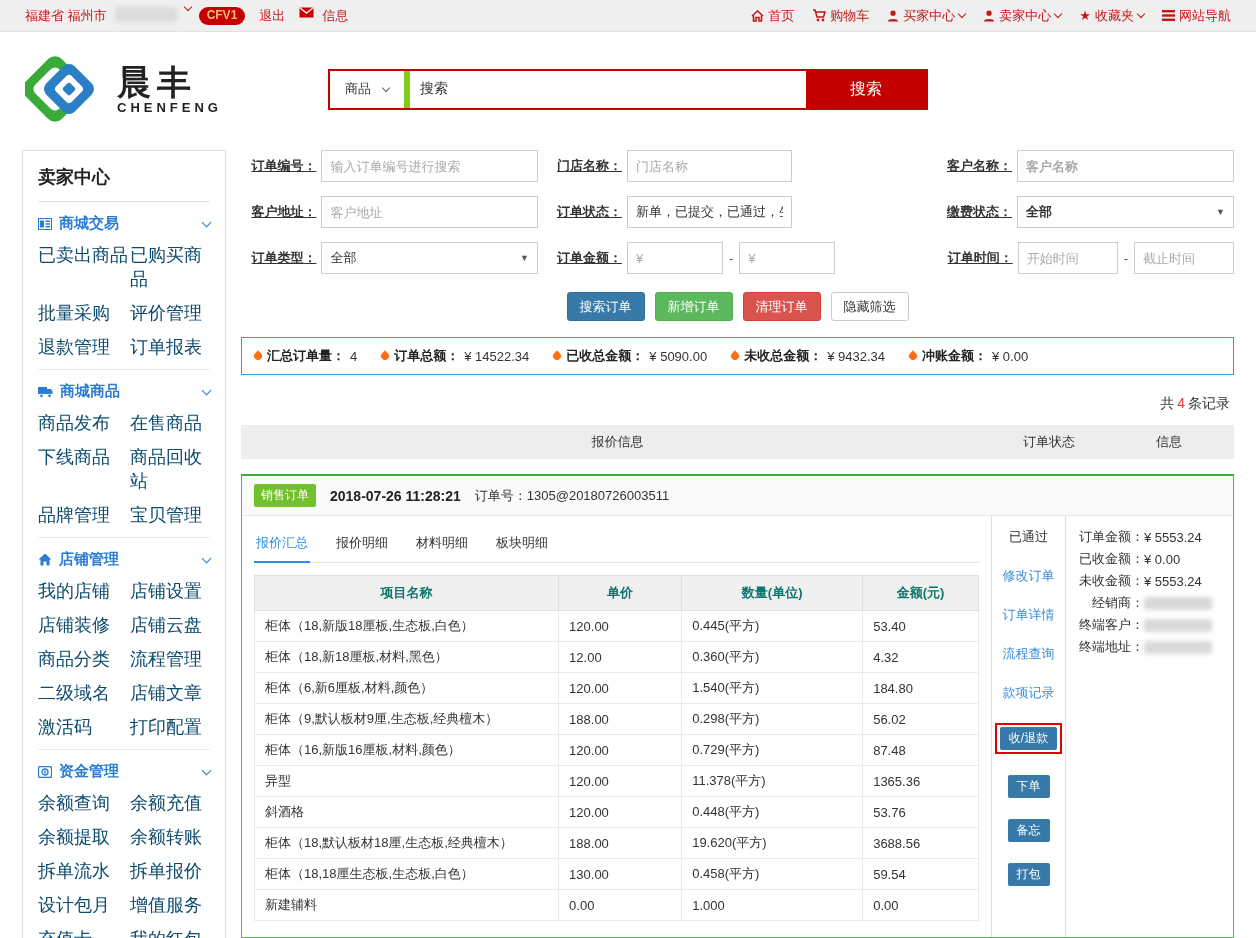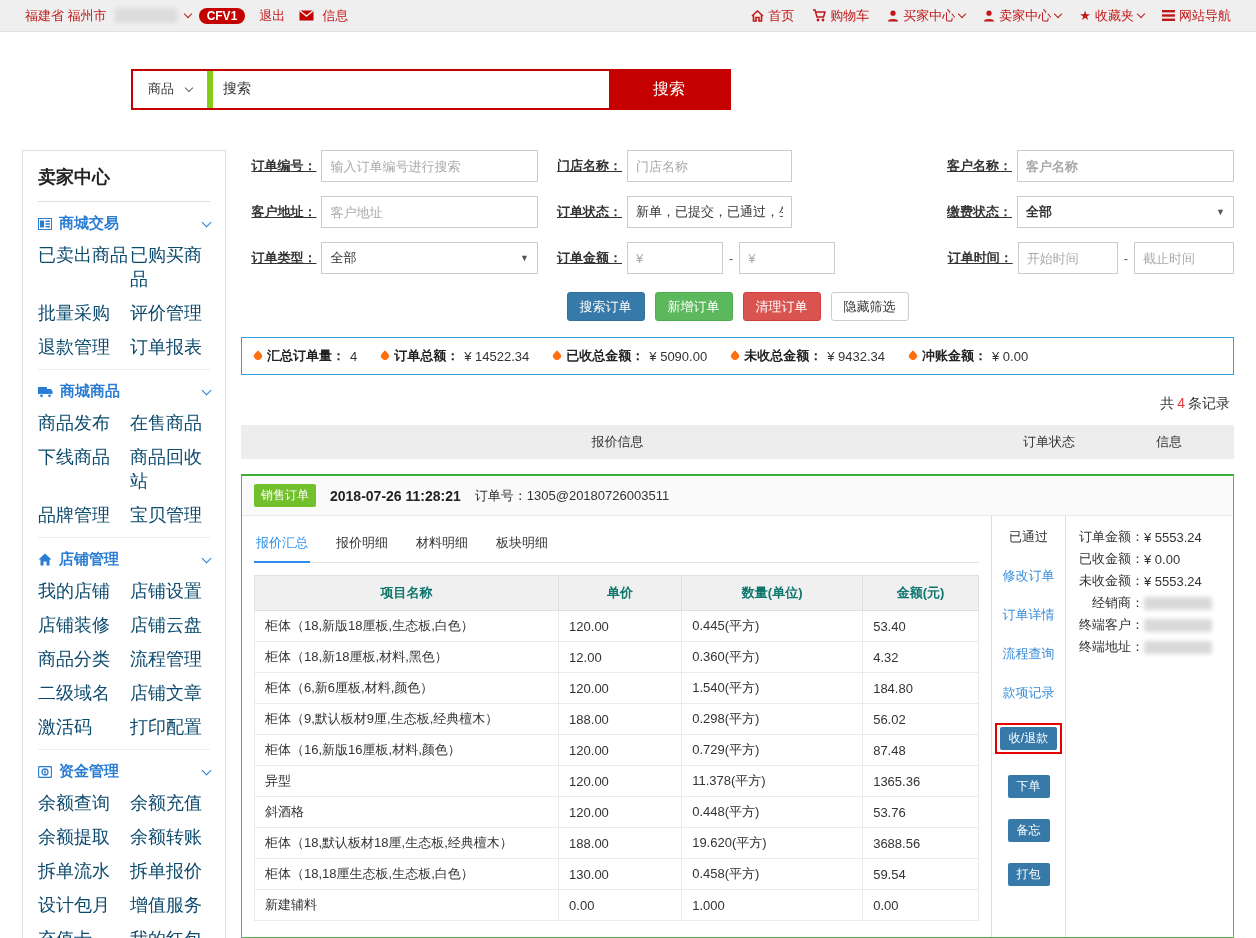--- a/index.html
+++ b/index.html
@@ -3,26 +3,26 @@
 <meta charset="utf-8">
 <style>
   * { margin:0; padding:0; box-sizing:border-box; }
   html,body { width:1256px; height:938px; overflow:hidden; background:#fff;
     font-family:"Liberation Sans","DejaVu Sans",sans-serif; color:#333; }
   a { text-decoration:none; color:inherit; cursor:pointer; }
 
   
   .topbar { height:32px; background:#efefef; border-bottom:1px solid #e2e2e2;
     display:flex; align-items:center; padding:0 25px; font-size:13px; color:#c01818; }
-  .topbar-left { display:flex; align-items:center; gap:8px; }
+  .topbar-left { display:flex; gap:8px; }
   .blur-chip { display:inline-block; background:#dcdcdc; border-radius:2px; filter:blur(2px); }
   .blur-city { width:62px; height:15px; }
   .chev { display:inline-block; width:6px; height:6px; border-right:1.5px solid currentColor;
     border-bottom:1.5px solid currentColor; transform:rotate(45deg); margin-top:-3px; }
-  .badge-cfv { background:#c40000; color:#ffffff; font-weight:bold; font-size:12px;
+  .badge-cfv { background:#c40000; color:#fdba74; font-weight:bold; font-size:12px;
     padding:1px 8px; border-radius:9px; }
   .topbar-nav { margin-left:auto; display:flex; align-items:center; gap:18px; }
   .nav-item { display:flex; align-items:center; gap:4px; color:#c01818; }
   .nav-item svg { display:block; }
 
   
   .header { height:114px; background:#fff; display:flex; align-items:center; padding:0 25px; }
   .logo { display:flex; align-items:center; gap:10px; }
   .logo-text .cn { font-size:34px; font-weight:bold; color:#222; letter-spacing:6px; line-height:36px; }
   .logo-text .en { font-size:13px; font-weight:bold; color:#222; letter-spacing:4px; }
@@ -191,20 +191,43 @@
           <rect y="0" width="13" height="2.4" fill="#c01818"></rect>
           <rect y="4.3" width="13" height="2.4" fill="#c01818"></rect>
           <rect y="8.6" width="13" height="2.4" fill="#c01818"></rect>
         </svg>
       <span>网站导航</span>
     </a>
   </div>
 </div>
 
 <div class="header">
+  <div class="logo">
+    <svg width="82" height="76" viewBox="0 0 82 76">
+      <g transform="translate(30,38)">
+          <rect x="-26" y="-26" width="52" height="52" rx="10" transform="rotate(45)" fill="#3aab38"></rect>
+        </g>
+      <g transform="translate(30,38)">
+          <rect x="-17" y="-17" width="34" height="34" rx="6" transform="rotate(45)" fill="#fff"></rect>
+        </g>
+      <g transform="translate(44,38)">
+          <rect x="-20" y="-20" width="40" height="40" rx="8" transform="rotate(45)" fill="#2a7fc6"></rect>
+        </g>
+      <g transform="translate(44,38)">
+          <rect x="-11" y="-11" width="22" height="22" rx="4" transform="rotate(45)" fill="#fff"></rect>
+        </g>
+      <g transform="translate(44,38)">
+          <rect x="-5" y="-5" width="10" height="10" rx="2" transform="rotate(45)" fill="#2a7fc6"></rect>
+        </g>
+    </svg>
+    <div class="logo-text">
+      <div class="cn">晨丰</div>
+      <div class="en">CHENFENG</div>
+    </div>
+  </div>
   <div class="searchbox">
     <div class="search-cat">
       <span>商品</span>
       <span class="chev"></span>
     </div>
     <input value="搜索" style="">
     <button class="search-btn">搜索</button>
   </div>
 </div>
 

